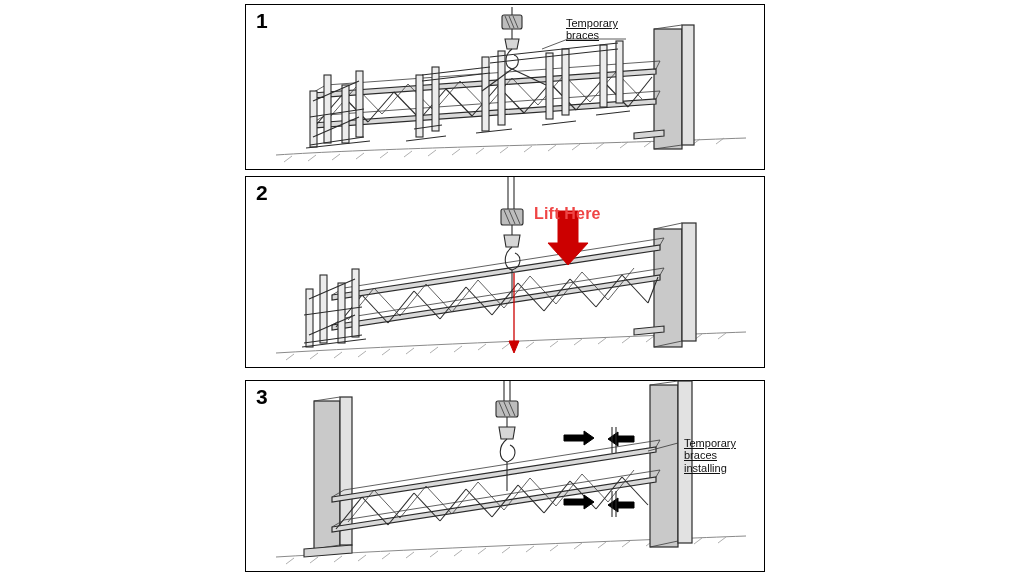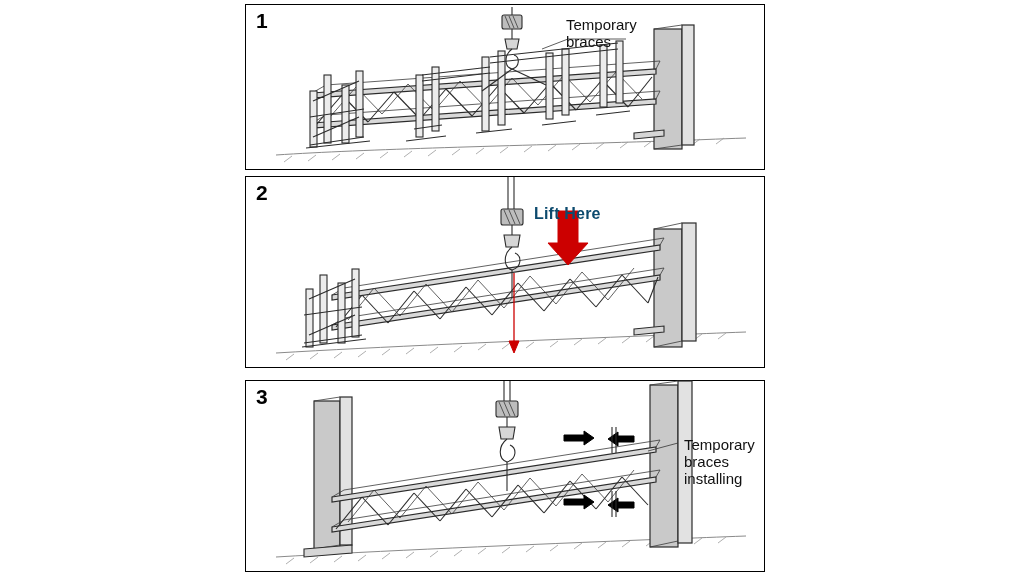--- a/index.html
+++ b/index.html
@@ -27,31 +27,32 @@
   .step-number{
     position:absolute;
     left:10px;top:4px;
     font-size:21px;
     font-weight:bold;
     color:#000;
     font-family:"Liberation Sans", sans-serif;
   }
   .callout{
     position:absolute;
-    font-size:15px;
+    font-size:11px;
     line-height:1.12;
     color:#111;
     font-family:"Liberation Sans", sans-serif;
     white-space:pre-line;
+    text-decoration:underline;
   }
   .lift-label{
     position:absolute;
     font-size:16px;
     font-weight:bold;
-    color:#0c4a6e;
+    color:#ef4444;
     font-family:"Liberation Sans", sans-serif;
     letter-spacing:0.2px;
   }
   svg{position:absolute;left:0;top:0;overflow:visible;}
   .ln{stroke:#2b2b2b;stroke-width:1.1;fill:none;}
   .ln-thin{stroke:#3a3a3a;stroke-width:0.8;fill:none;}
   .chord{stroke:#2b2b2b;stroke-width:1.2;fill:#d9d9d9;}
   .steelface{fill:#d6d6d6;stroke:#2b2b2b;stroke-width:1.1;}
   .steelface-dark{fill:#bdbdbd;stroke:#2b2b2b;stroke-width:1.1;}
   .steelface-light{fill:#ececec;stroke:#2b2b2b;stroke-width:1.1;}

